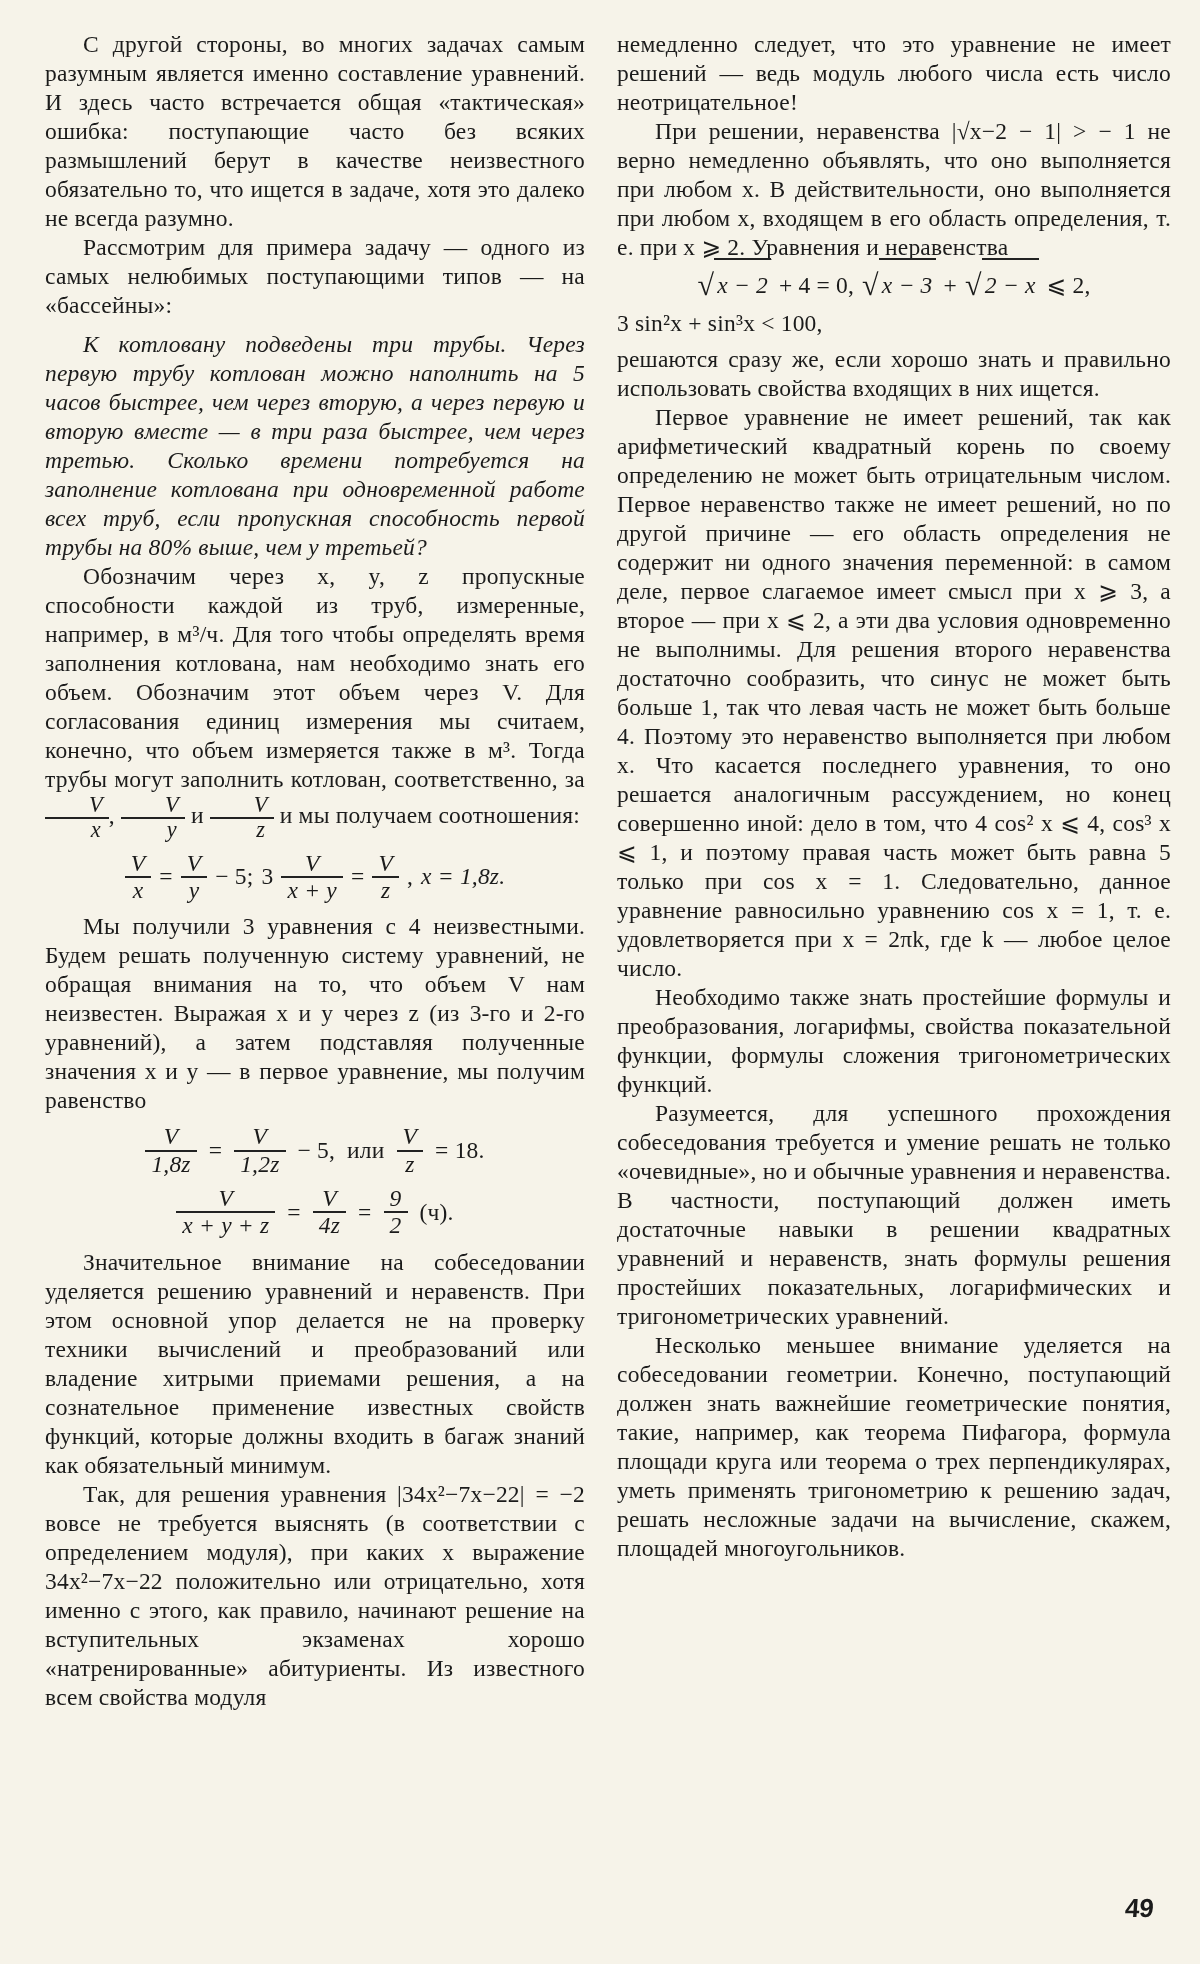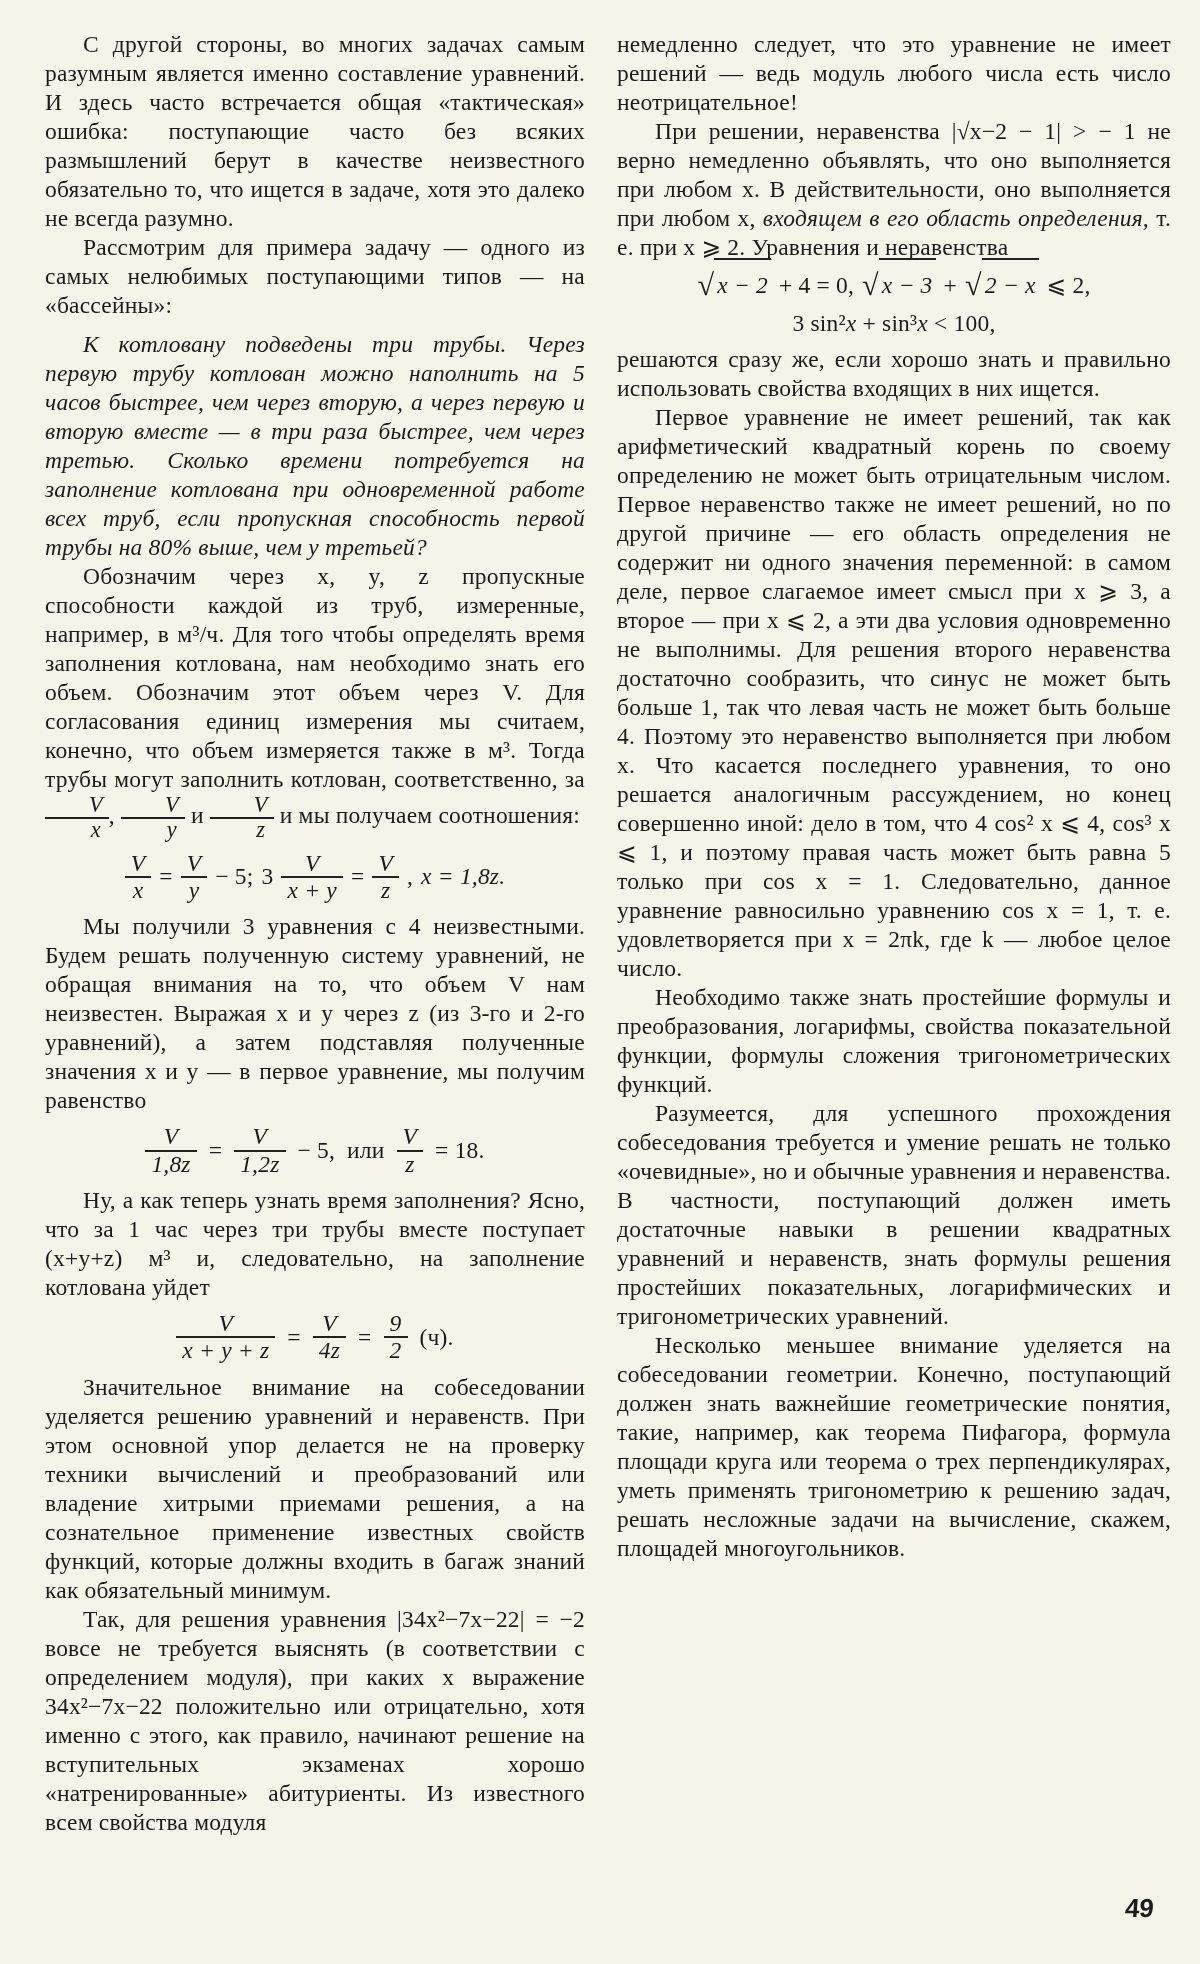--- a/index.html
+++ b/index.html
@@ -21,30 +21,30 @@
     text-align:justify;
     font-size:23.5px;
     line-height:29px;
     letter-spacing:0.2px;
   }
   .col-left{width:540px;}
   .col-right{width:554px;}
   .col p{margin:0;text-indent:38px;}
   .col p.noindent{text-indent:0;}
   .col p.italic{font-style:italic;margin-top:10px;}
-  .it{font-style:italic;margin-top:12px;}
+  .it{margin-top:12px;}
   .rm{font-style:normal;}
   
   .eq{
     display:flex;justify-content:center;align-items:center;
     gap:12px;margin:9px 0;font-style:italic;text-indent:0;
   }
   .eq.tight{gap:8px;}
   .eqline{
-    text-align:center;margin:7px 0;font-style:normal;text-indent:0;
+    text-align:left;margin:7px 0;font-style:normal;text-indent:0;
   }
   
   .frac{
     display:inline-block;vertical-align:middle;text-align:center;
     line-height:1.08;font-style:italic;
   }
   .frac .fn{display:block;padding:0 6px;border-bottom:2px solid #222;}
   .frac .fd{display:block;padding:0 6px;}
   .frac.small{font-size:0.95em;line-height:1.02;}
   
@@ -118,21 +118,20 @@
           </span>
         <span class="rm">− 5,</span>
         <span class="rm">или</span>
         <span class="frac">
             <span class="fn">V</span>
             <span class="fd">z</span>
           </span>
         <span class="rm">= 18.</span>
       </div>
 
-      <p>Ну, а как теперь узнать время заполнения? Ясно, что за 1 час через три трубы вместе поступает (x+y+z) м³ и, следовательно, на заполнение котлована уйдет</p>
 
       <div class="eq">
         <span class="frac">
             <span class="fn">V</span>
             <span class="fd">x + y + z</span>
           </span>
         <span class="rm">=</span>
         <span class="frac">
             <span class="fn">V</span>
             <span class="fd">4z</span>

